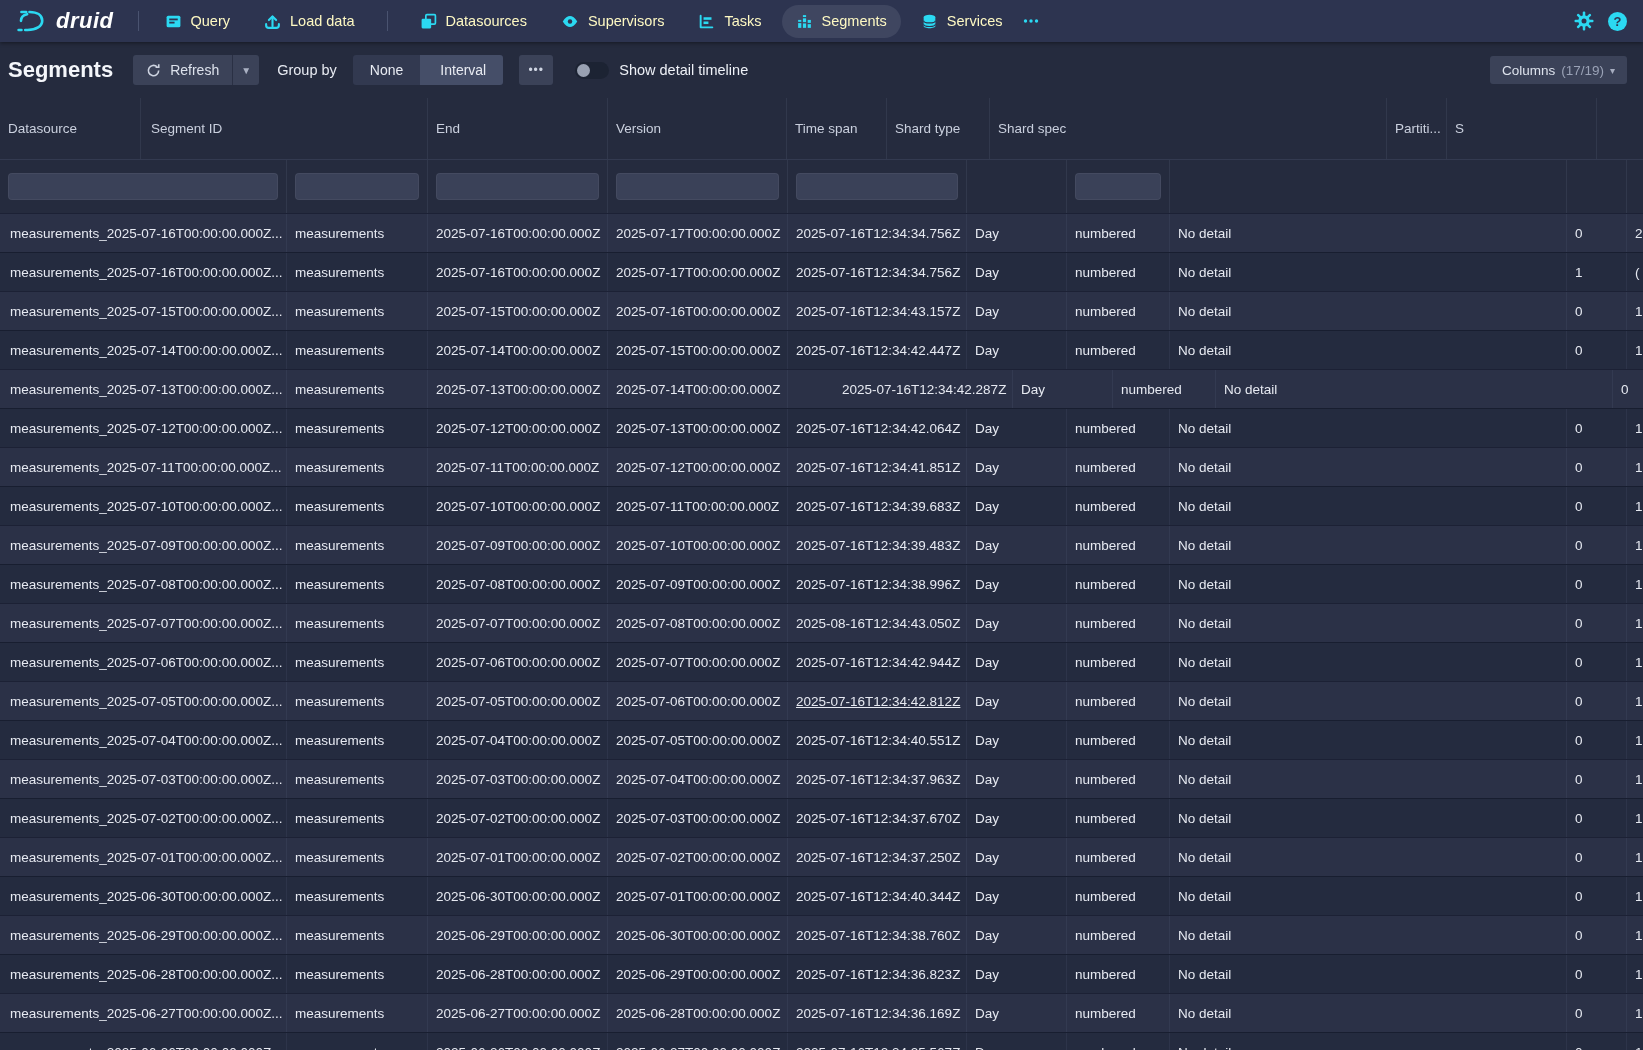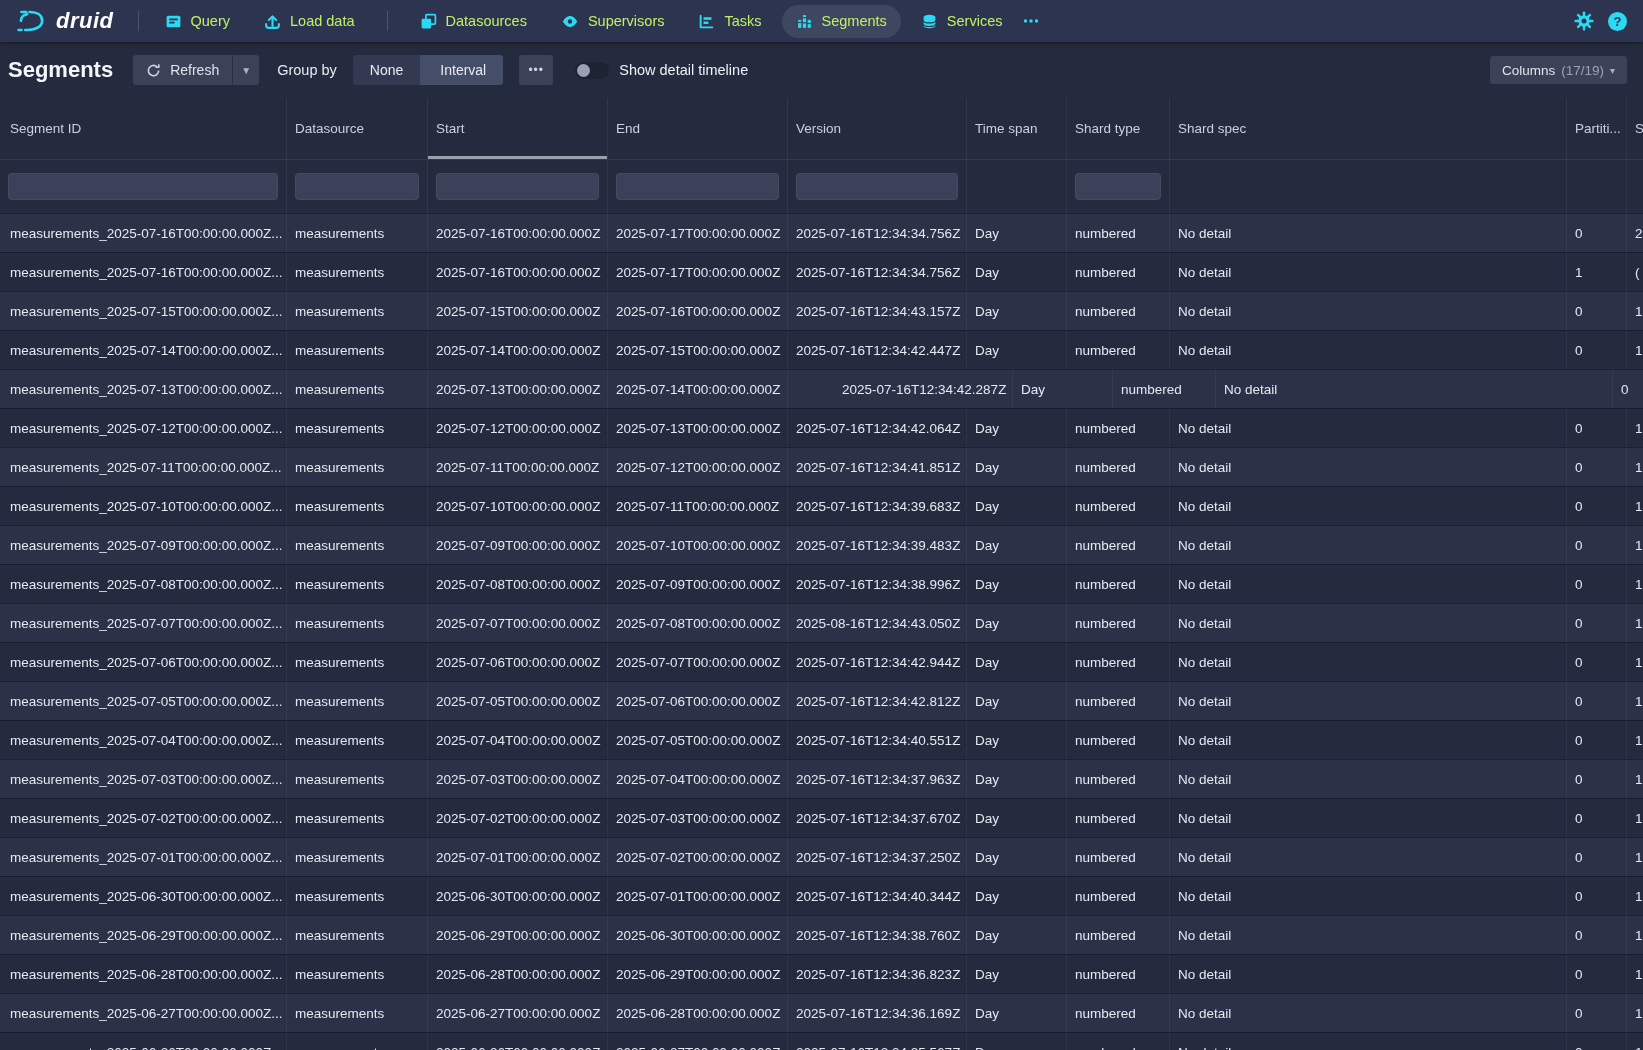--- a/index.html
+++ b/index.html
@@ -12,21 +12,21 @@
   
   .navbar {
     height:42px; background:#2d3450; display:flex; align-items:center;
     padding:0 16px 0 12px; position:relative; z-index:3;
     box-shadow:0 1px 4px rgba(0,0,0,.45);
   }
   .brand { display:flex; align-items:center; gap:10px; margin-right:12px; cursor:pointer;justify-content:flex-end; }
   .brand-word { color:#ffffff; font-size:22px; font-style:italic; font-weight:600; letter-spacing:.5px; }
   .nav-divider { width:1px; height:20px; background:#4a5370; margin:0 12px; }
   .nav-item {
-    display:flex; gap:9px; color:#bef264; font-size:14.5px;
+    display:flex; gap:9px; color:#fef9c3; font-size:14.5px;
     padding:8px 14px; border-radius:18px; cursor:pointer; white-space:nowrap;
   }
   .nav-item.active { background:#3f4660; }
   .nav-more { padding:8px 6px; cursor:pointer; display:flex; align-items:center; }
   .nav-right { margin-left:auto; display:flex; align-items:center; gap:14px; }
   .icon-btn { cursor:pointer; display:flex; align-items:center; justify-content:center; }
   .help-circle {
     width:19px; height:19px; border-radius:50%; background:#2bd9f2; color:#2d3450;
     font-weight:bold; font-size:13px; display:flex; align-items:center; justify-content:center;
   }
@@ -235,23 +235,22 @@
 
     <div class="btn columns-btn">
       <span>Columns</span>
       <span class="columns-count">(17/19)</span>
       <span class="caret-glyph">▾</span>
     </div>
   </div>
 
   <div class="segments-table" id="segments-table">
     <div class="thead" id="thead">
+        <div class="th" style="width: 141px;">Datasource</div>
         <div class="th first-col" style="width: 287px;">Segment ID</div>
-        <div class="th" style="width: 141px;">Datasource</div>
-        <div class="th sorted" style="width: 180px;">Start</div>
         <div class="th" style="width: 180px;">End</div>
         <div class="th" style="width: 179px;">Version</div>
         <div class="th" style="width: 100px;">Time span</div>
         <div class="th" style="width: 103px;">Shard type</div>
         <div class="th" style="width: 397px;">Shard spec</div>
         <div class="th" style="width: 60px;">Partiti...</div>
         <div class="th" style="width: 150px;">S</div>
       </div>
     <div class="tfilter" id="tfilter">
         <div class="fcell" style="width: 287px;"><input class="filter-input" type="text" style=""></div>
@@ -408,21 +407,21 @@
           <div class="td" style="width: 103px;">numbered</div>
           <div class="td" style="width: 397px;">No detail</div>
           <div class="td" style="width: 60px;">0</div>
           <div class="td" style="width: 150px;">1</div>
         </div>
         <div class="tr odd">
           <div class="td first-col" style="width: 287px;">measurements_2025-07-05T00:00:00.000Z...</div>
           <div class="td" style="width: 141px;">measurements</div>
           <div class="td" style="width: 180px;">2025-07-05T00:00:00.000Z</div>
           <div class="td" style="width: 180px;">2025-07-06T00:00:00.000Z</div>
-          <div class="td" style="width: 179px;">2025-07-16T12:34:42.812Z</div>
+          <div class="td" style="width: 179px; text-decoration: underline;">2025-07-16T12:34:42.812Z</div>
           <div class="td" style="width: 100px;">Day</div>
           <div class="td" style="width: 103px;">numbered</div>
           <div class="td" style="width: 397px;">No detail</div>
           <div class="td" style="width: 60px;">0</div>
           <div class="td" style="width: 150px;">1</div>
         </div>
         <div class="tr even">
           <div class="td first-col" style="width: 287px;">measurements_2025-07-04T00:00:00.000Z...</div>
           <div class="td" style="width: 141px;">measurements</div>
           <div class="td" style="width: 180px;">2025-07-04T00:00:00.000Z</div>

